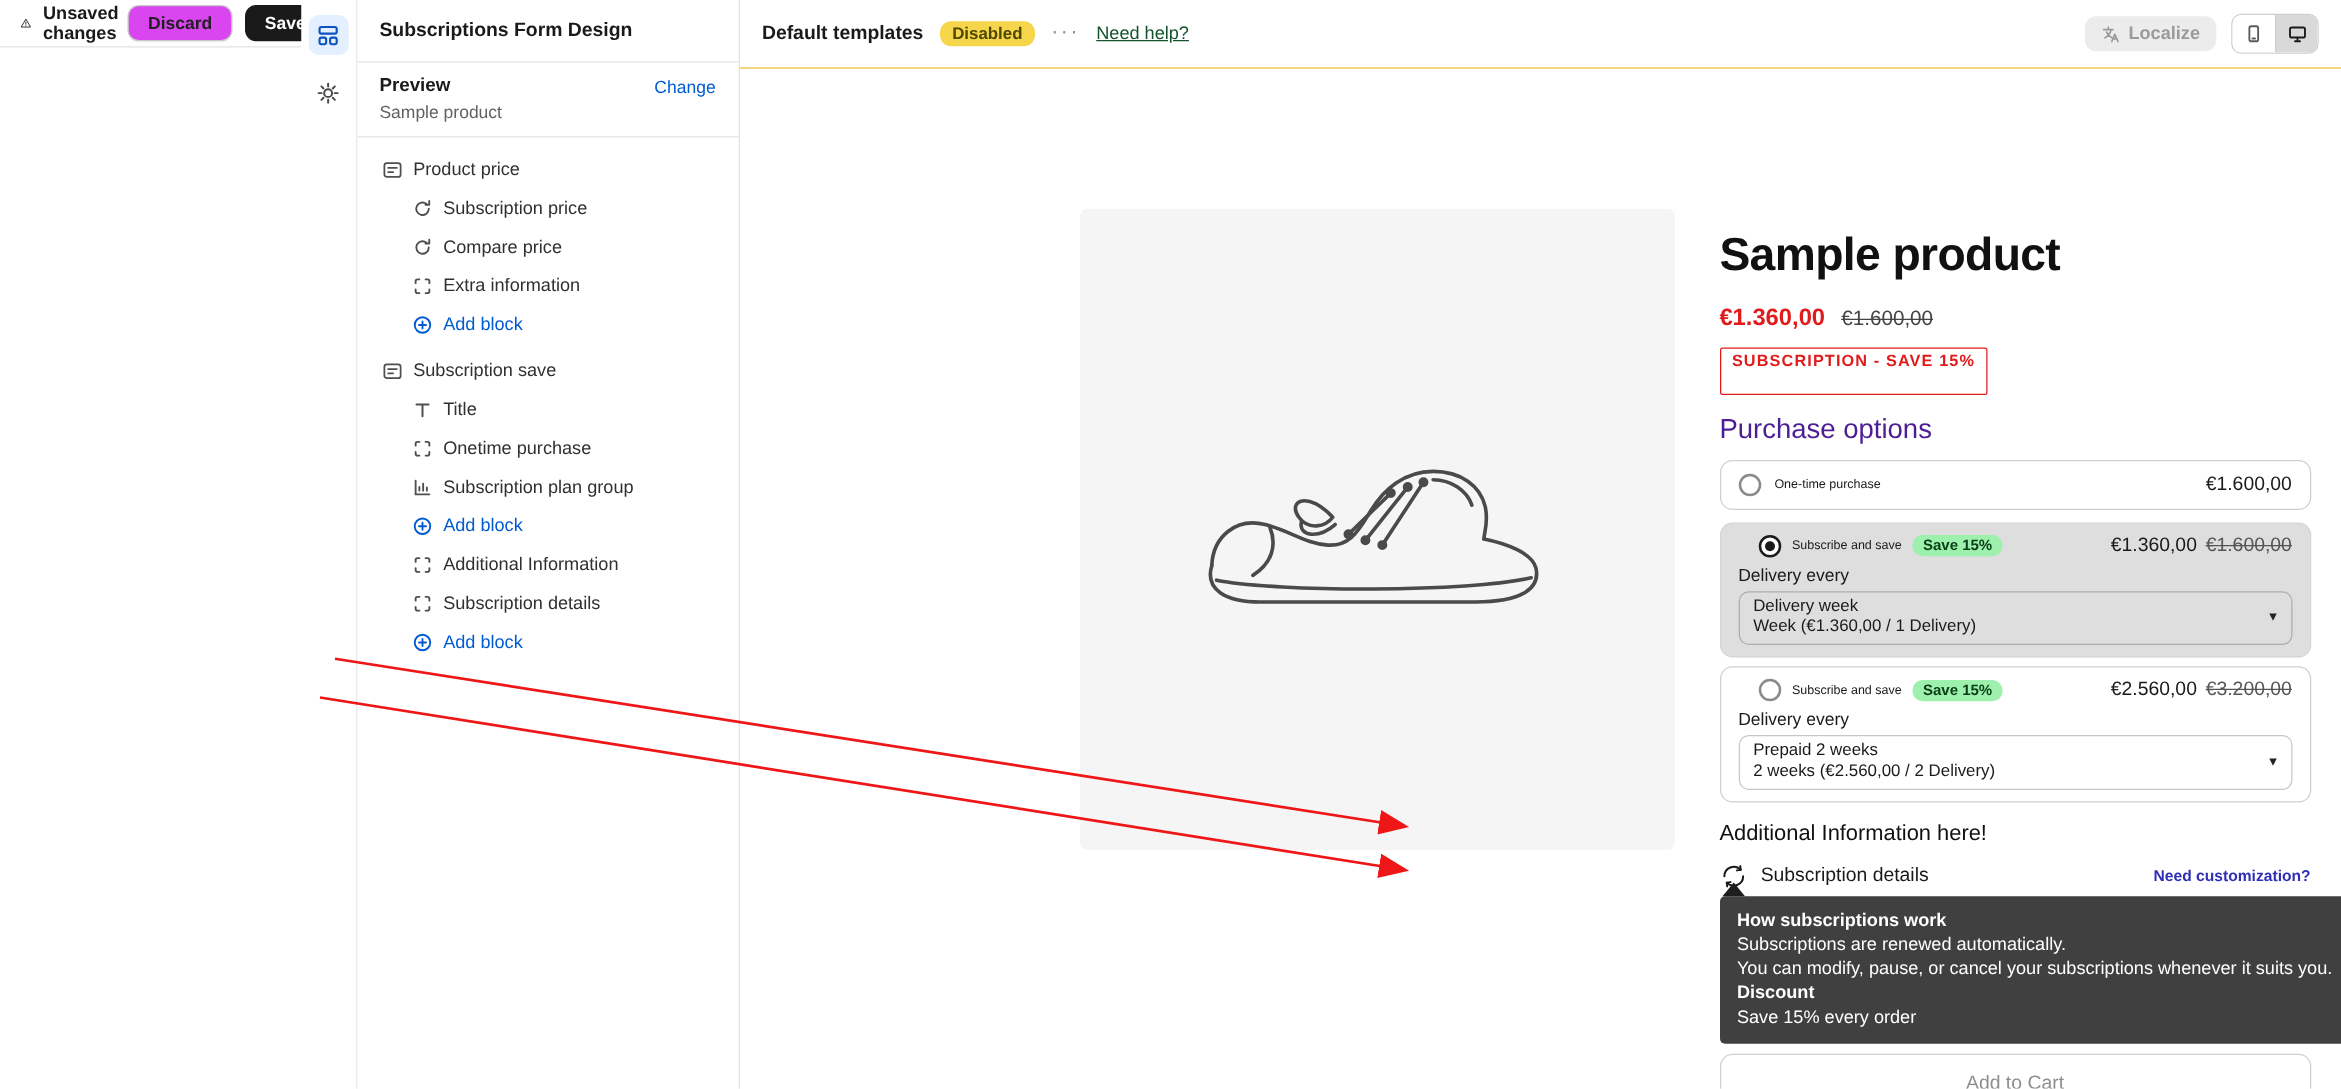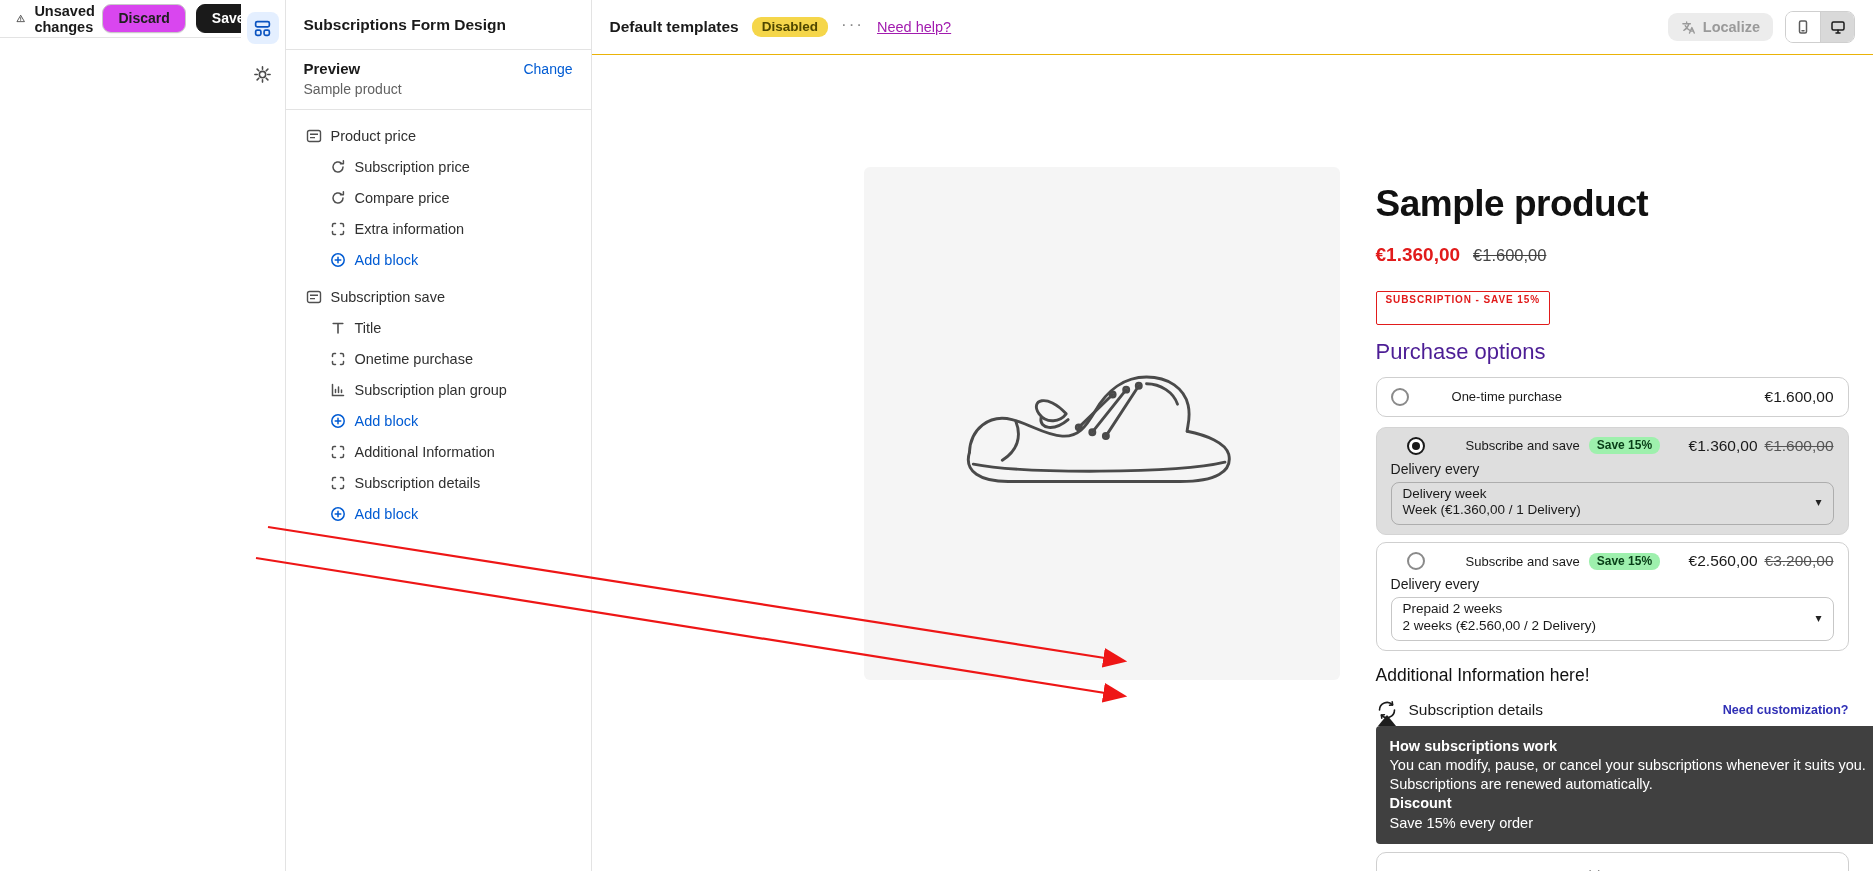--- a/index.html
+++ b/index.html
@@ -54,21 +54,21 @@
   .trow.add .ic { color:#005bd3; }
 
   
   .main { flex:1; display:flex; flex-direction:column; min-width:0; }
   .main-header { height:55px; flex:0 0 55px; background:#fff; border-bottom:1px solid #eab308;
                  display:flex; align-items:center; gap:13px; padding:0 18px; }
   .mh-title { font-size:15.5px; font-weight:700; }
   .badge-yellow { background:#f5d64a; color:#4f4700; font-size:13.5px; font-weight:600;
                   padding:2px 10px 3px; border-radius:9px; }
   .mh-dots { color:#8a8a8a; font-size:17px; letter-spacing:2px; cursor:pointer; line-height:1; padding-bottom:6px; }
-  .need-help { color:#a21caf; text-decoration:underline; font-size:14.5px; cursor:pointer; }
+  .need-help { color:#14532d; text-decoration:underline; font-size:14.5px; cursor:pointer; }
   .mh-right { margin-left:auto; display:flex; align-items:center; gap:12px; }
   .btn-localize { display:flex; align-items:center; gap:7px; background:#ececec; color:#9a9a9a;
                   border:none; border-radius:9px; padding:6px 13px; font-size:14.5px; font-weight:600; cursor:pointer; }
   .btn-localize .ic { width:15px; height:15px; }
   .device-toggle { display:flex; border:1px solid #cfcfcf; border-radius:8px; overflow:hidden; }
   .device-btn { width:34px; height:30px; display:flex; align-items:center; justify-content:center;
                 background:#fff; color:#5c5c5c; cursor:pointer; }
   .device-btn + .device-btn { border-left:1px solid #cfcfcf; }
   .device-btn.active { background:#d9d9d9; color:#1a1a1a; }
   .device-btn .ic { width:16px; height:16px; }
@@ -76,33 +76,33 @@
   
   .canvas { position:relative; flex:1; background:#fff; overflow:hidden; }
   .product-image { position:absolute; left:272px; top:112px; width:476px; height:513px;
                    background:#f5f5f5; border-radius:6px; display:flex; align-items:center; justify-content:center; }
 
   .info { position:absolute; left:784px; top:112px; width:473px; }
   .p-title { margin:16px 0 0; font-size:37px; line-height:1.15; font-weight:800; letter-spacing:-0.5px; color:#111; }
   .price-row { margin-top:18px; display:flex; align-items:baseline; gap:13px; }
   .p-price { color:#e11b1b; font-size:19px; font-weight:700; }
   .p-compare { color:#444; font-size:16.5px; text-decoration:line-through; }
-  .sub-badge { display:inline-block; margin-top:25px; border:1.6px solid #e11b1b; color:#e11b1b;
-               font-size:10px; font-weight:700; letter-spacing:0.9px; padding:2px 9px 19px; border-radius:2px; }
+  .sub-badge { display:inline-block; margin-top:12px; border:1.6px solid #e11b1b; color:#e11b1b;
+               font-size:13px; font-weight:700; letter-spacing:0.9px; padding:2px 9px 19px; border-radius:2px; }
   .purchase-label { margin-top:14px; font-size:22px; color:#4c1d95; }
 
   .opt-card { border:1px solid #cfcfcf; border-radius:10px; background:#fff; }
   .opt-card.one { margin-top:12px; height:40px; display:flex; align-items:center; gap:11px; padding:0 14px; }
   .opt-card.selected { margin-top:10px; background:#dedede; border-color:#d4d4d4; padding:9px 14px 9px; }
   .opt-card.third { margin-top:7px; padding:9px 14px 9px; }
   .opt-head { display:flex; align-items:center; gap:9px;padding-left:16px; }
   .radio { width:18px; height:18px; border-radius:50%; border:2px solid #8a8a8a; background:#fff; flex:0 0 18px; position:relative; }
   .radio.sel { border-color:#1a1a1a; }
   .radio.sel::after { content:""; position:absolute; inset:3px; border-radius:50%; background:#1a1a1a; }
-  .opt-label { font-size:13px; color:#1a1a1a;margin-left:32px; }
+  .opt-label { font-size:10px; color:#1a1a1a; }
   .save-badge { background:#9ef0ad; color:#083d16; font-size:12px; font-weight:600;
                 padding:1px 8px 2px; border-radius:8px; }
   .opt-prices { margin-left:auto; display:flex; gap:7px; align-items:baseline; font-size:15.5px; }
   .opt-compare { color:#555; text-decoration:line-through; }
   .delivery-label { margin-top:6px; font-size:14px; color:#1a1a1a; }
   .opt-select { margin-top:5px; display:flex; align-items:center; justify-content:space-between;
                 border:1px solid rgba(0,0,0,0.22); border-radius:8px; padding:3px 11px 5px; cursor:pointer; }
   .sel-lines { display:flex; flex-direction:column; }
   .sel-title, .sel-detail { font-size:13.5px; line-height:1.25; color:#1a1a1a; }
   .caret { font-size:12px; color:#222; }
@@ -440,22 +440,22 @@
             <svg class="ic">
                 <use href="#i-recur"></use>
               </svg>
             <span class="details-label">Subscription details</span>
             <span class="need-custom">Need customization?</span>
           </div>
 
           <div class="tooltip">
             <div class="tooltip-pointer"></div>
             <div class="tt-bold">How subscriptions work</div>
+            <div>Subscriptions are renewed automatically.</div>
             <div>You can modify, pause, or cancel your subscriptions whenever it suits you.</div>
-            <div>Subscriptions are renewed automatically.</div>
             <div class="tt-bold">Discount</div>
             <div>Save 15% every order</div>
           </div>
 
           <div class="add-to-cart">Add to Cart</div>
         </div>
 
       </div>
     </main>
   </div>

